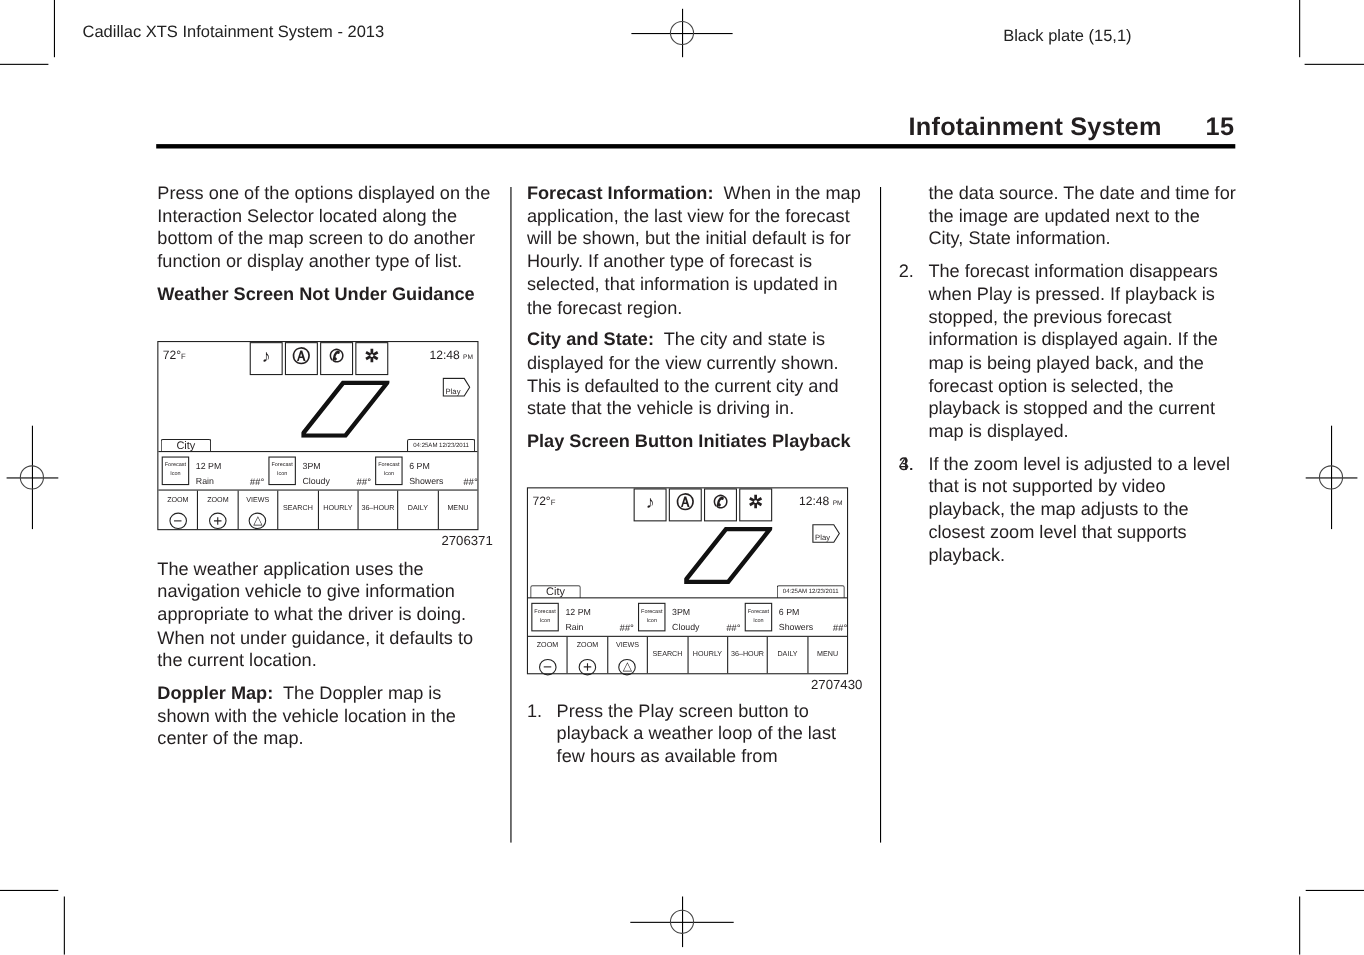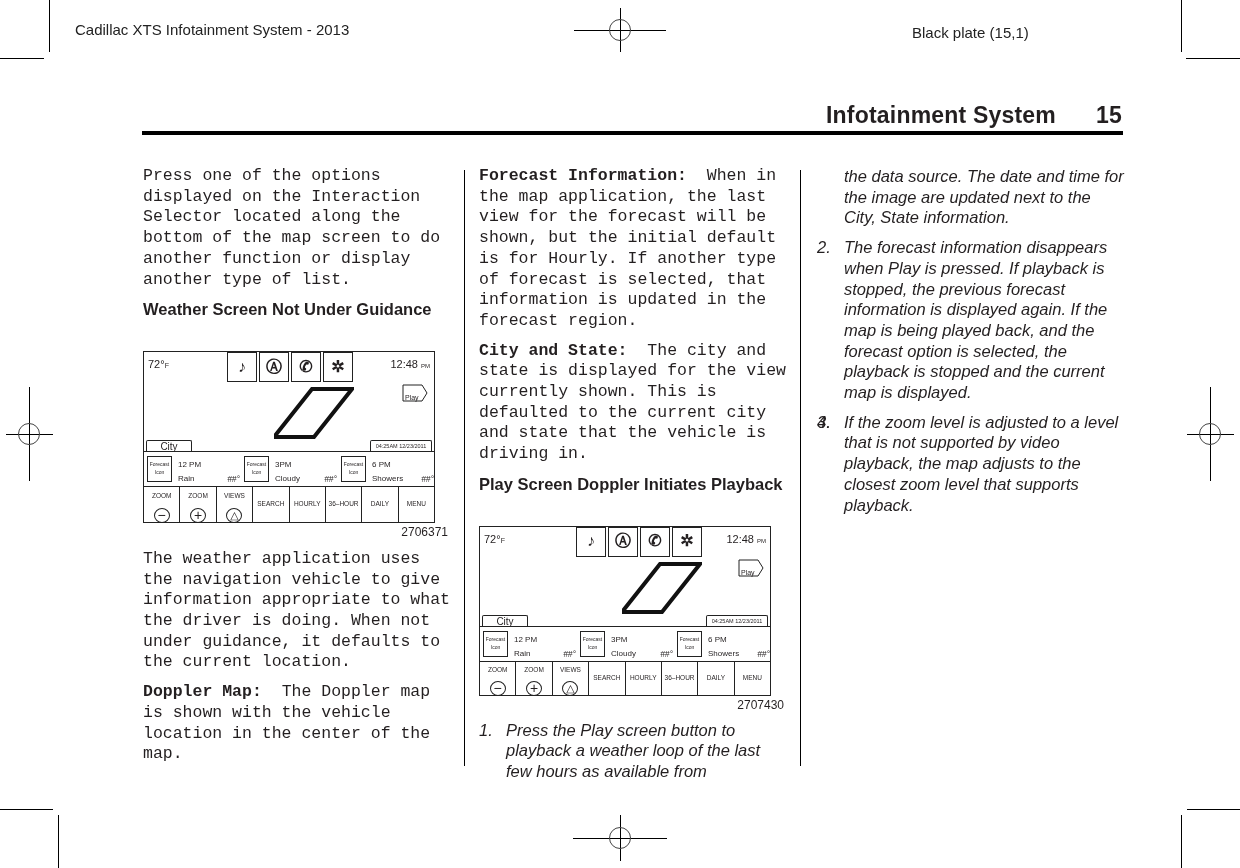--- a/index.html
+++ b/index.html
@@ -4,25 +4,25 @@
 <style>
   html, body { margin:0; padding:0; background:#fff; }
   body { width:1240px; height:868px; position:relative; overflow:hidden; font-family:"Liberation Sans", sans-serif; color:#231f20; }
   .line { position:absolute; background:#000; }
   .reg { position:absolute; width:22px; height:22px; border:1px solid #444; border-radius:50%; box-sizing:border-box; }
   .hdr-serif { font-family:Liberation Sans, sans-serif; font-size:15px; color:#222; position:absolute; }
   .running { position:absolute; right:118px; top:102px; font-size:23px; font-weight:bold; letter-spacing:0.2px; }
   .running .pg { margin-left:40px; }
   .rule { position:absolute; left:142px; top:131px; width:981px; height:4px; background:#000; }
   .col { position:absolute; font-size:16.5px; line-height:20.7px; }
-  .col p { margin:0 0 9px 0;font-family:Liberation Mono, monospace; }
+  .col p { margin:0 0 9px 0; }
   .col h4 { margin:0 0 9px 0; font-size:16.5px; line-height:20.7px; font-weight:bold; }
   .col b { font-weight:bold; }
   .vsep { position:absolute; width:1px; background:#000; }
-  .ol { margin:0 0 9px 0; padding:0; list-style:none;font-style:italic; }
+  .ol { margin:0 0 9px 0; padding:0; list-style:none; }
   .ol li { position:relative; padding-left:27px; margin-bottom:9px; }
   .ol li .num { position:absolute; left:0; top:0; }
   .figid { text-align:right; font-size:12px; line-height:14px; margin-top:2px; }
   
   .screen { position:relative; width:292px; height:172px; border:1.5px solid #222; box-sizing:border-box; font-size:9px; background:#fff; }
   .screen .temp { position:absolute; left:4px; top:2px; font-size:11px; }
   .screen .temp small { font-size:7px; }
   .screen .clock { position:absolute; right:4px; top:2px; font-size:11px; }
   .screen .clock small { font-size:6px; }
   .screen .apps { position:absolute; left:83px; top:0; display:flex; }
@@ -154,21 +154,21 @@
     <div class="figid" style="width:305px;">2706371</div>
   </div>
   <div style="height:10px;"></div>
   <p>The weather application uses the navigation vehicle to give information appropriate to what the driver is doing. When not under guidance, it defaults to the current location.</p>
   <p><b>Doppler Map:</b>&nbsp; <span>The Doppler map is shown with the vehicle location in the center of the map.</span></p>
 </div>
 
 <div class="col" style="left:479px;top:166px;width:310px;">
   <p><b>Forecast Information:</b>&nbsp; <span>When in the map application, the last view for the forecast will be shown, but the initial default is for Hourly. If another type of forecast is selected, that information is updated in the forecast region.</span></p>
   <p><b>City and State:</b>&nbsp; <span>The city and state is displayed for the view currently shown. This is defaulted to the current city and state that the vehicle is driving in.</span></p>
-  <h4>Play Screen Doppler Initiates Playback</h4>
+  <h4>Play Screen Button Initiates Playback</h4>
   <div style="height:22px;"></div>
   <div>
     <div class="screen" style="height:170px;">
       <div class="temp"><span>72°</span><small>F</small></div>
       <div class="clock"><span>12:48</span> <small>PM</small></div>
       <div class="apps" style="left:96px;">
         <div class="app">♪</div>
         <div class="app">Ⓐ</div>
         <div class="app">✆</div>
         <div class="app">✲</div>

